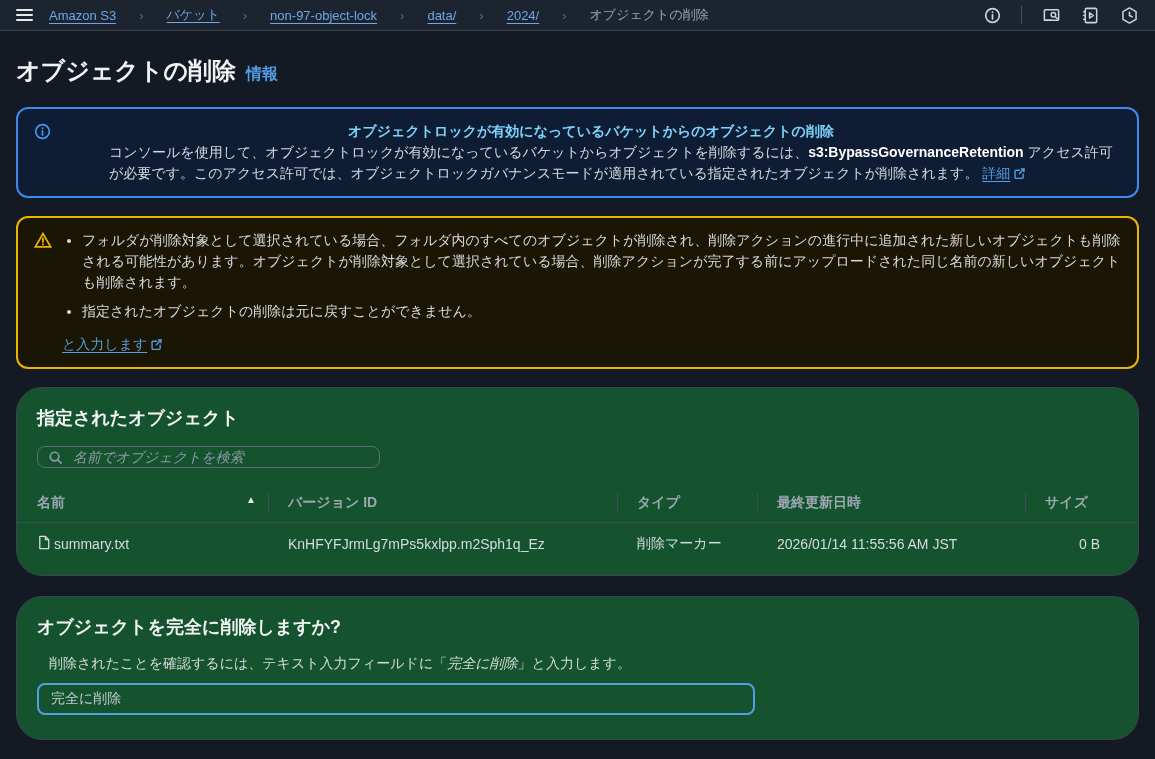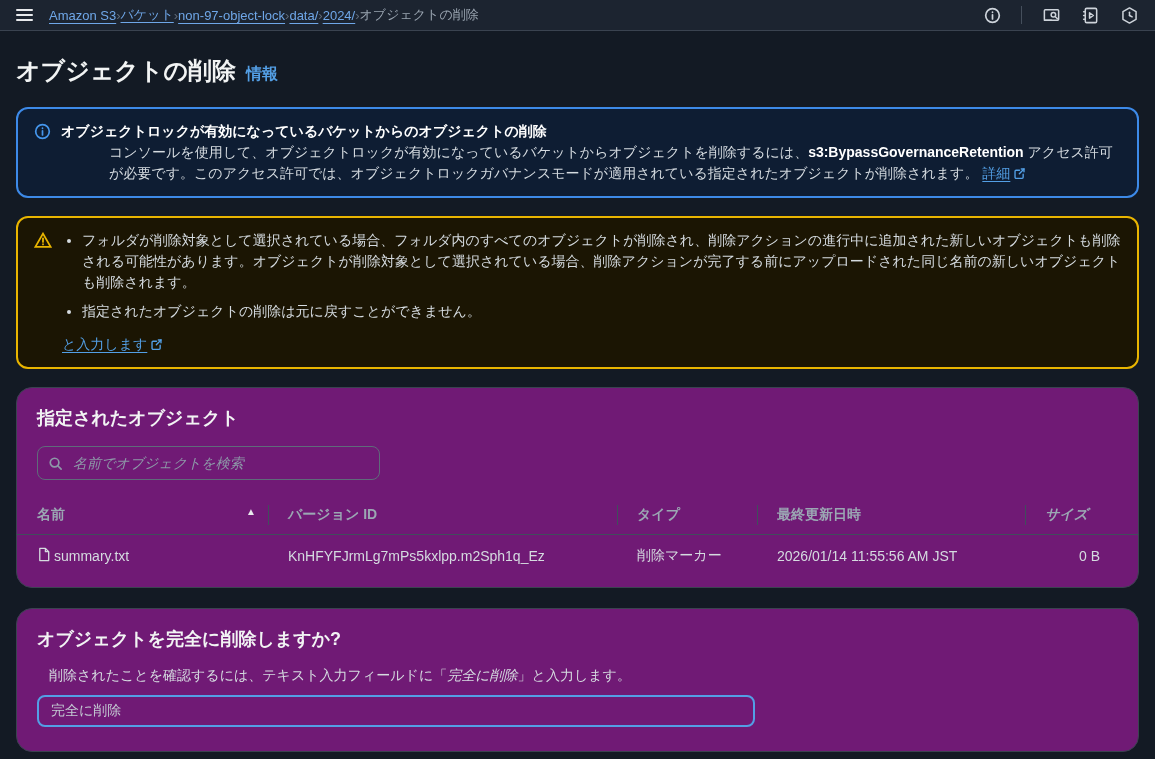--- a/index.html
+++ b/index.html
@@ -10,72 +10,72 @@
     font-family:"Liberation Sans","DejaVu Sans",sans-serif;
     font-size:14px;
   }
   
   .topbar {
     height:31px; background:#1c2430; border-bottom:1px solid #3a4350;
     display:flex; align-items:center; padding:0 16px; gap:16px;
   }
   .hamburger { display:flex; flex-direction:column; gap:3px; cursor:pointer; }
   .hamburger span { width:17px; height:2px; background:#e8eaed; border-radius:1px; }
-  .breadcrumbs { display:flex; align-items:center; gap:0; font-size:13px; }
+  .breadcrumbs { display:flex; align-items:center; gap:23px; font-size:13px; }
   .crumb-link { color:#6fa7e8; text-decoration:underline; text-underline-offset:3px; cursor:pointer; white-space:nowrap; }
   .crumb-sep { color:#5f6b7a; }
   .crumb-current { color:#9aa5b1; white-space:nowrap; }
   .topbar-right { margin-left:auto; display:flex; align-items:center; gap:20px; }
   .topbar-divider { width:1px; height:18px; background:#454f5c; }
   .tb-icon { display:flex; align-items:center; cursor:pointer; }
   .tb-icon svg { stroke:#cdd3da; fill:none; stroke-width:1.6; stroke-linecap:round; stroke-linejoin:round; }
 
   
   .content { padding:12px 16px 0; }
   .page-header { display:flex; align-items:baseline; gap:10px; margin:12px 0 20px; }
   .page-header h1 { margin:0; font-size:24px; font-weight:700; color:#f2f4f4; }
   .info-link { font-size:16px; font-weight:700; color:#539fe5; cursor:pointer; }
 
   
   .alert { border-radius:12px; padding:12px 16px; display:flex; gap:10px; margin-bottom:18px; line-height:1.5; }
   .alert-info { border:2px solid #3d8ae8; background:#0e1d33; }
   .alert-warning { border:2px solid #e9b500; background:#1b1503; }
   .alert-icon { flex:0 0 auto; padding-top:2px; }
   .alert-icon svg { fill:none; stroke-width:1.6; stroke-linecap:round; }
-  .alert-title { font-weight:700; color:#ffffff; }
+  .alert-title { font-weight:700; color:#7dd3fc;text-align:center; }
   .alert-body { color:#d5dbe0;margin-left:48px; }
   .bold { font-weight:700; color:#ffffff; }
   .link { color:#539fe5; text-decoration:underline; text-underline-offset:3px; cursor:pointer; }
   .ext-icon svg { stroke:#539fe5; fill:none; stroke-width:1.7; stroke-linecap:round; vertical-align:-2px; margin-left:3px; }
   .warn-list { margin:0 0 10px; padding-left:20px; }
   .warn-list li { margin-bottom:8px; }
   .warn-link-row { margin-top:12px; }
 
   
-  .panel { border:1px solid #3a4350; border-radius:16px; background:#701a75; padding:18px 20px 10px; margin-bottom:20px; }
+  .panel { border:1px solid #3a4350; border-radius:26px; background:#14532d; padding:18px 20px 10px; margin-bottom:20px; }
   .panel h2 { margin:0 0 16px; font-size:18px; font-weight:700; color:#f2f4f4; }
 
-  .search-box { display:flex; align-items:center; gap:8px; width:343px; height:34px;
+  .search-box { display:flex; align-items:center; gap:8px; width:343px; height:22px;
     border:1px solid #5f6b7a; border-radius:8px; padding:0 10px; background:transparent; }
   .search-box svg { stroke:#8d99a8; fill:none; stroke-width:1.8; stroke-linecap:round; flex:0 0 auto; }
   .search-box input { flex:1; background:transparent; border:none; outline:none; color:#d5dbe0; font-size:14px; font-family:inherit; }
   .search-box input::placeholder { color:#8d99a8; font-style:italic; }
 
   
   .table { margin:18px -20px 0; }
   .thead, .trow { display:grid; grid-template-columns:251px 349px 140px 268px 1fr; align-items:center; }
   .thead { color:#9ba7b3; font-weight:700; border-bottom:1px solid #414d5c; }
   .th { position:relative; padding:8px 12px 10px 20px; display:flex; align-items:flex-start; }
   .th:not(:first-child)::before { content:""; position:absolute; left:0; top:7px; bottom:9px; width:1px; background:#414d5c; }
   .th-name { justify-content:space-between; }
   .sort-icon { color:#e8eaed; font-size:10px; }
   .trow { color:#d5dbe0; }
   .td { padding:12px 12px 12px 20px; display:flex; align-items:center; gap:3px; }
   .td-size, .th-size { justify-content:flex-end; text-align:right; padding-right:38px; }
-  .th-size { justify-content:flex-start;font-style:italic; }
+  .th-size { justify-content:flex-start; }
   .file-icon svg { stroke:#d5dbe0; fill:none; stroke-width:1.4; stroke-linejoin:round; }
 
   
   .confirm-panel { padding-bottom:24px; }
   .confirm-text { margin:0 12px 10px; }
   .em { font-style:italic; }
   .confirm-input { width:718px; height:32px; border:2px solid #539fe5; border-radius:8px;
     background:transparent; color:#c3cad2; padding:0 12px; font-size:14px; font-family:inherit; outline:none; }
 </style>
 </head>

